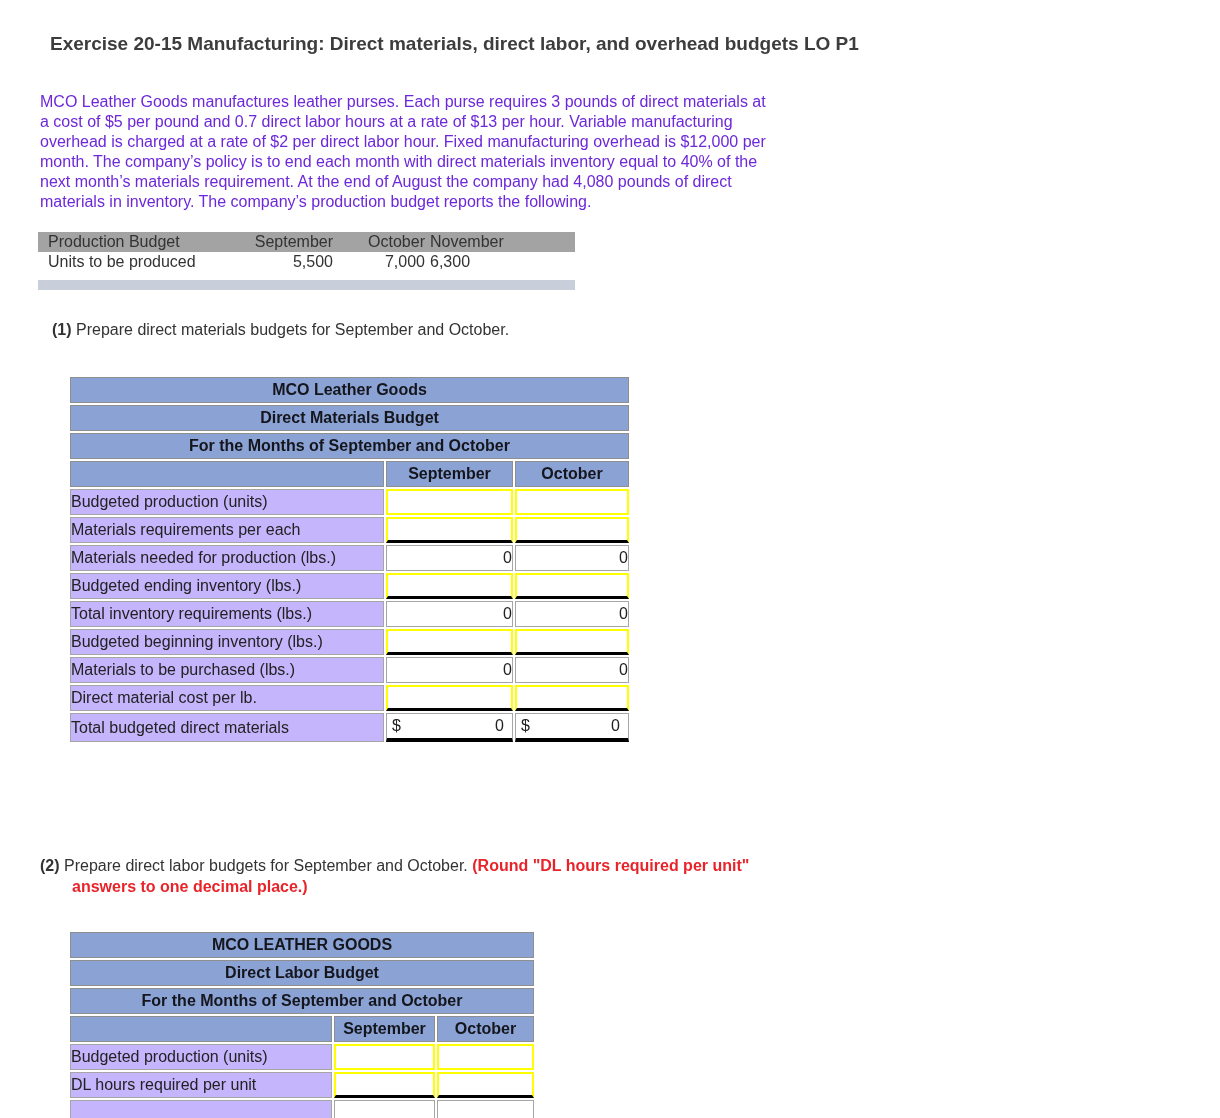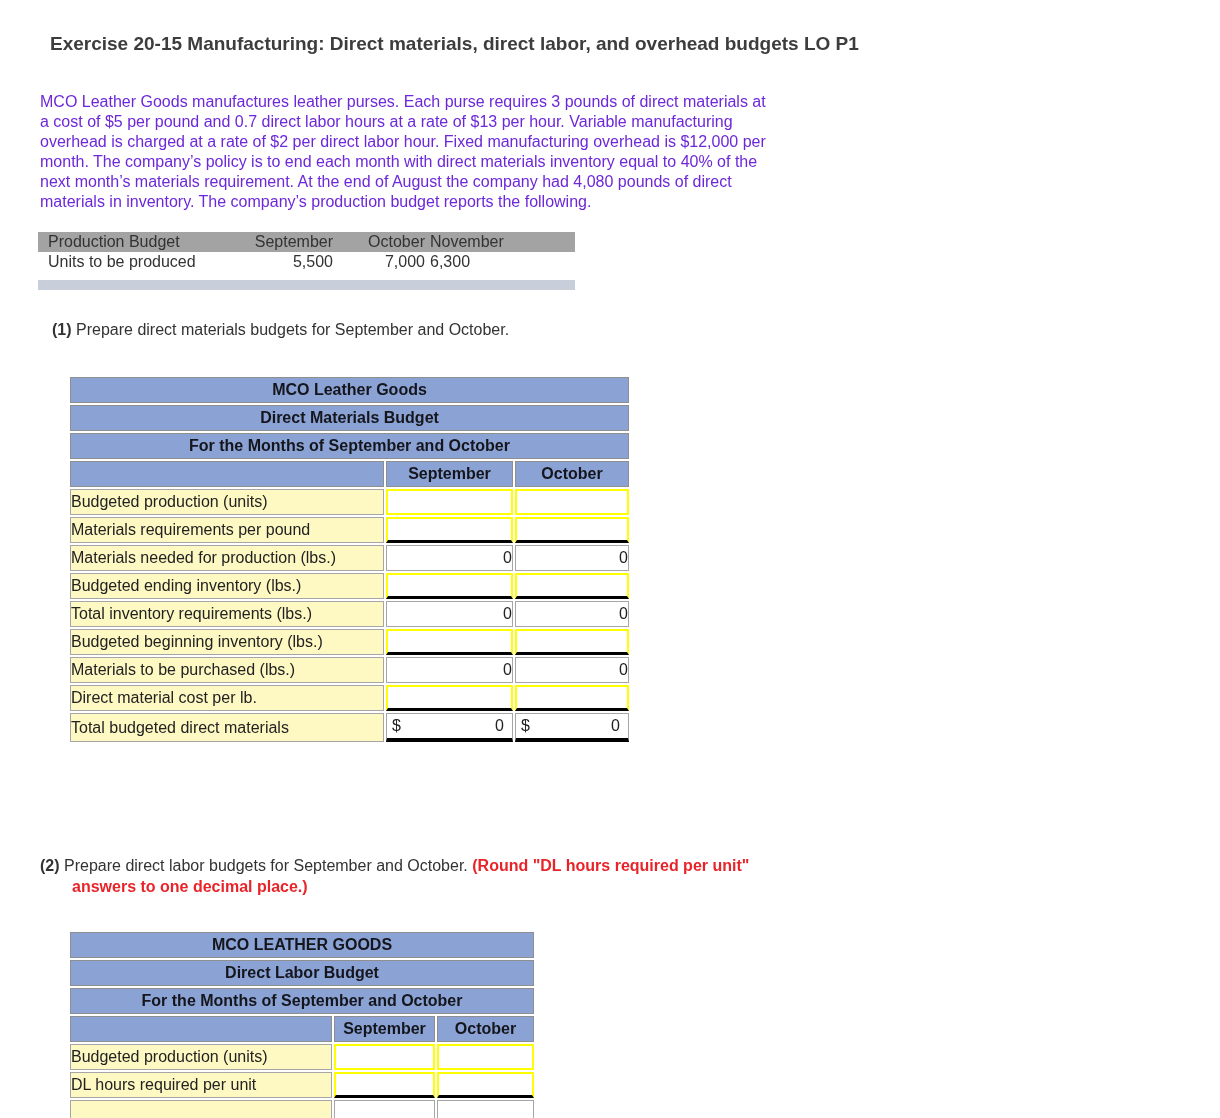--- a/index.html
+++ b/index.html
@@ -29,21 +29,21 @@
   .instr-1{left:40px;top:319px;margin-left:12px;}
   .instr-2{left:40px;top:855px;width:820px;}
   .bold{font-weight:bold;}
   .red{color:#e8242a;font-weight:bold;}
   .indent{padding-left:32px;}
 
   
   table.budget{border-collapse:separate;border-spacing:2px;table-layout:fixed;}
   table.budget td{box-sizing:border-box;height:25px;line-height:24px;font-size:16px;padding:0;overflow:hidden;}
   td.hdr{background:#8aa2d4;border:1px solid #8f8f8f;text-align:center;font-weight:bold;color:#15151c;}
-  td.lbl{background:#fef9c3;border:1px solid #a6a6a6;text-align:left;padding-left:6px;color:#222;}
+  td.lbl{background:#c4b5fd;border:1px solid #a6a6a6;text-align:left;padding-left:6px;color:#222;}
   td.inp{background:#fff;border:2px solid #ffff00;}
   td.inp.ul{border-bottom:3px solid #000;}
   td.calc{background:#fff;border:1px solid #a6a6a6;text-align:right;padding-right:8px;color:#222;}
   td.total{background:#fff;border:1px solid #a6a6a6;border-bottom:4px solid #000;}
   .total-inner{display:flex;justify-content:space-between;padding:0 8px 0 5px;color:#222;}
   .t1{left:68px;top:375px;width:557px;}
   .t2{left:68px;top:930px;width:466px;}
 </style>
 </head>
 <body>
@@ -110,21 +110,21 @@
       <td class="hdr"></td>
       <td class="hdr">September</td>
       <td class="hdr">October</td>
     </tr>
     <tr>
       <td class="lbl">Budgeted production (units)</td>
       <td class="inp"></td>
       <td class="inp"></td>
     </tr>
     <tr>
-      <td class="lbl">Materials requirements per pound</td>
+      <td class="lbl">Materials requirements per each</td>
       <td class="inp ul"></td>
       <td class="inp ul"></td>
     </tr>
     <tr>
       <td class="lbl">Materials needed for production (lbs.)</td>
       <td class="calc">0</td>
       <td class="calc">0</td>
     </tr>
     <tr>
       <td class="lbl">Budgeted ending inventory (lbs.)</td>

